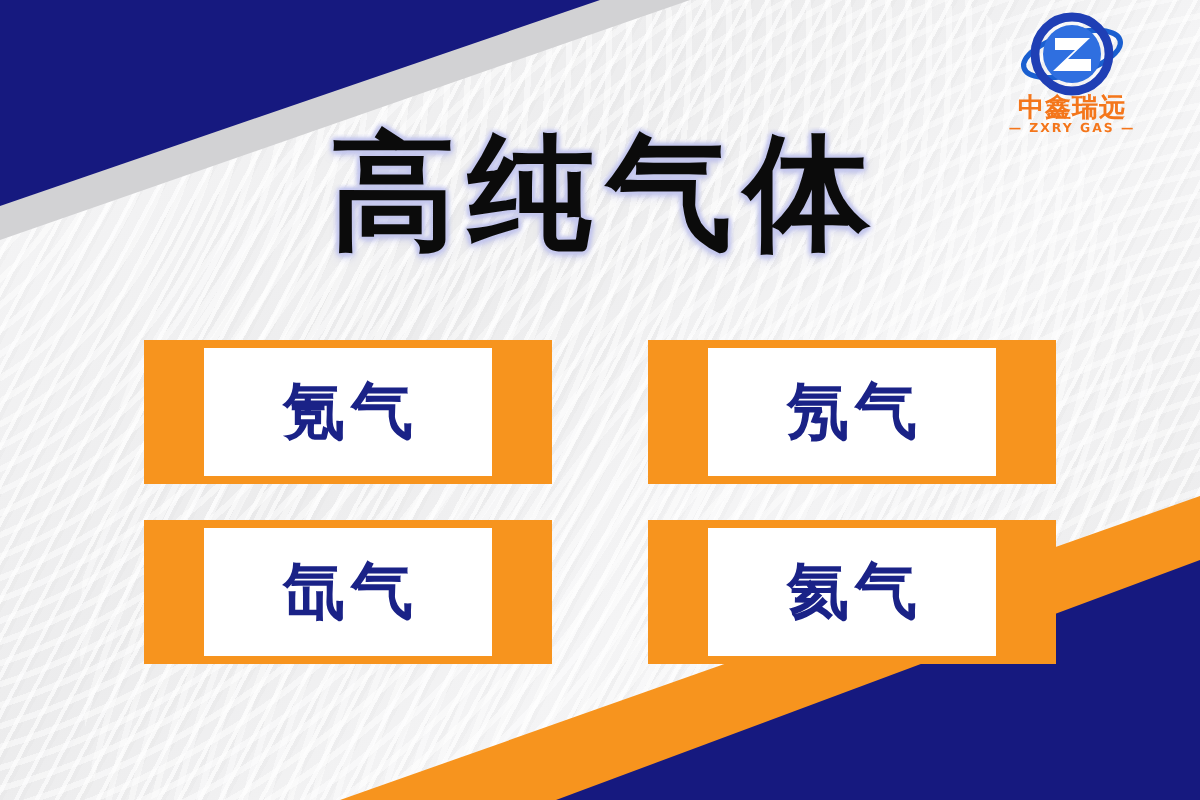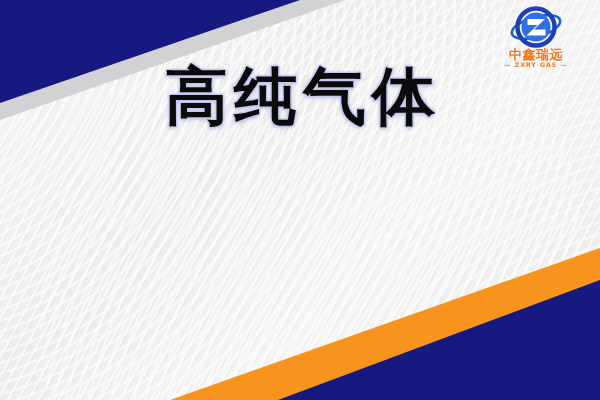--- a/index.html
+++ b/index.html
@@ -219,14 +219,36 @@
         <circle cx="0" cy="0" r="14.5" fill="#2f6fe0"></circle>
         <path d="M -8.5 -8 L 9 -8 L -2 2.5 L 9.5 2.5 L 9.5 8.5 L -9.5 8.5 L 1.5 -2 L -8.5 -2 Z" fill="#ffffff"></path>
       </g>
     </svg>
     <div class="logo-cn">中鑫瑞远</div>
     <div class="logo-en">— ZXRY GAS —</div>
   </div>
 
   <div class="headline">高纯气体</div>
 
+  <div class="grid">
+    <div class="card">
+      <div class="card-inner">
+        <span class="card-label">氪气</span>
+      </div>
+    </div>
+    <div class="card">
+      <div class="card-inner">
+        <span class="card-label">氖气</span>
+      </div>
+    </div>
+    <div class="card">
+      <div class="card-inner">
+        <span class="card-label">氙气</span>
+      </div>
+    </div>
+    <div class="card">
+      <div class="card-inner">
+        <span class="card-label">氦气</span>
+      </div>
+    </div>
+  </div>
 
 </div>
 
 </body></html>

